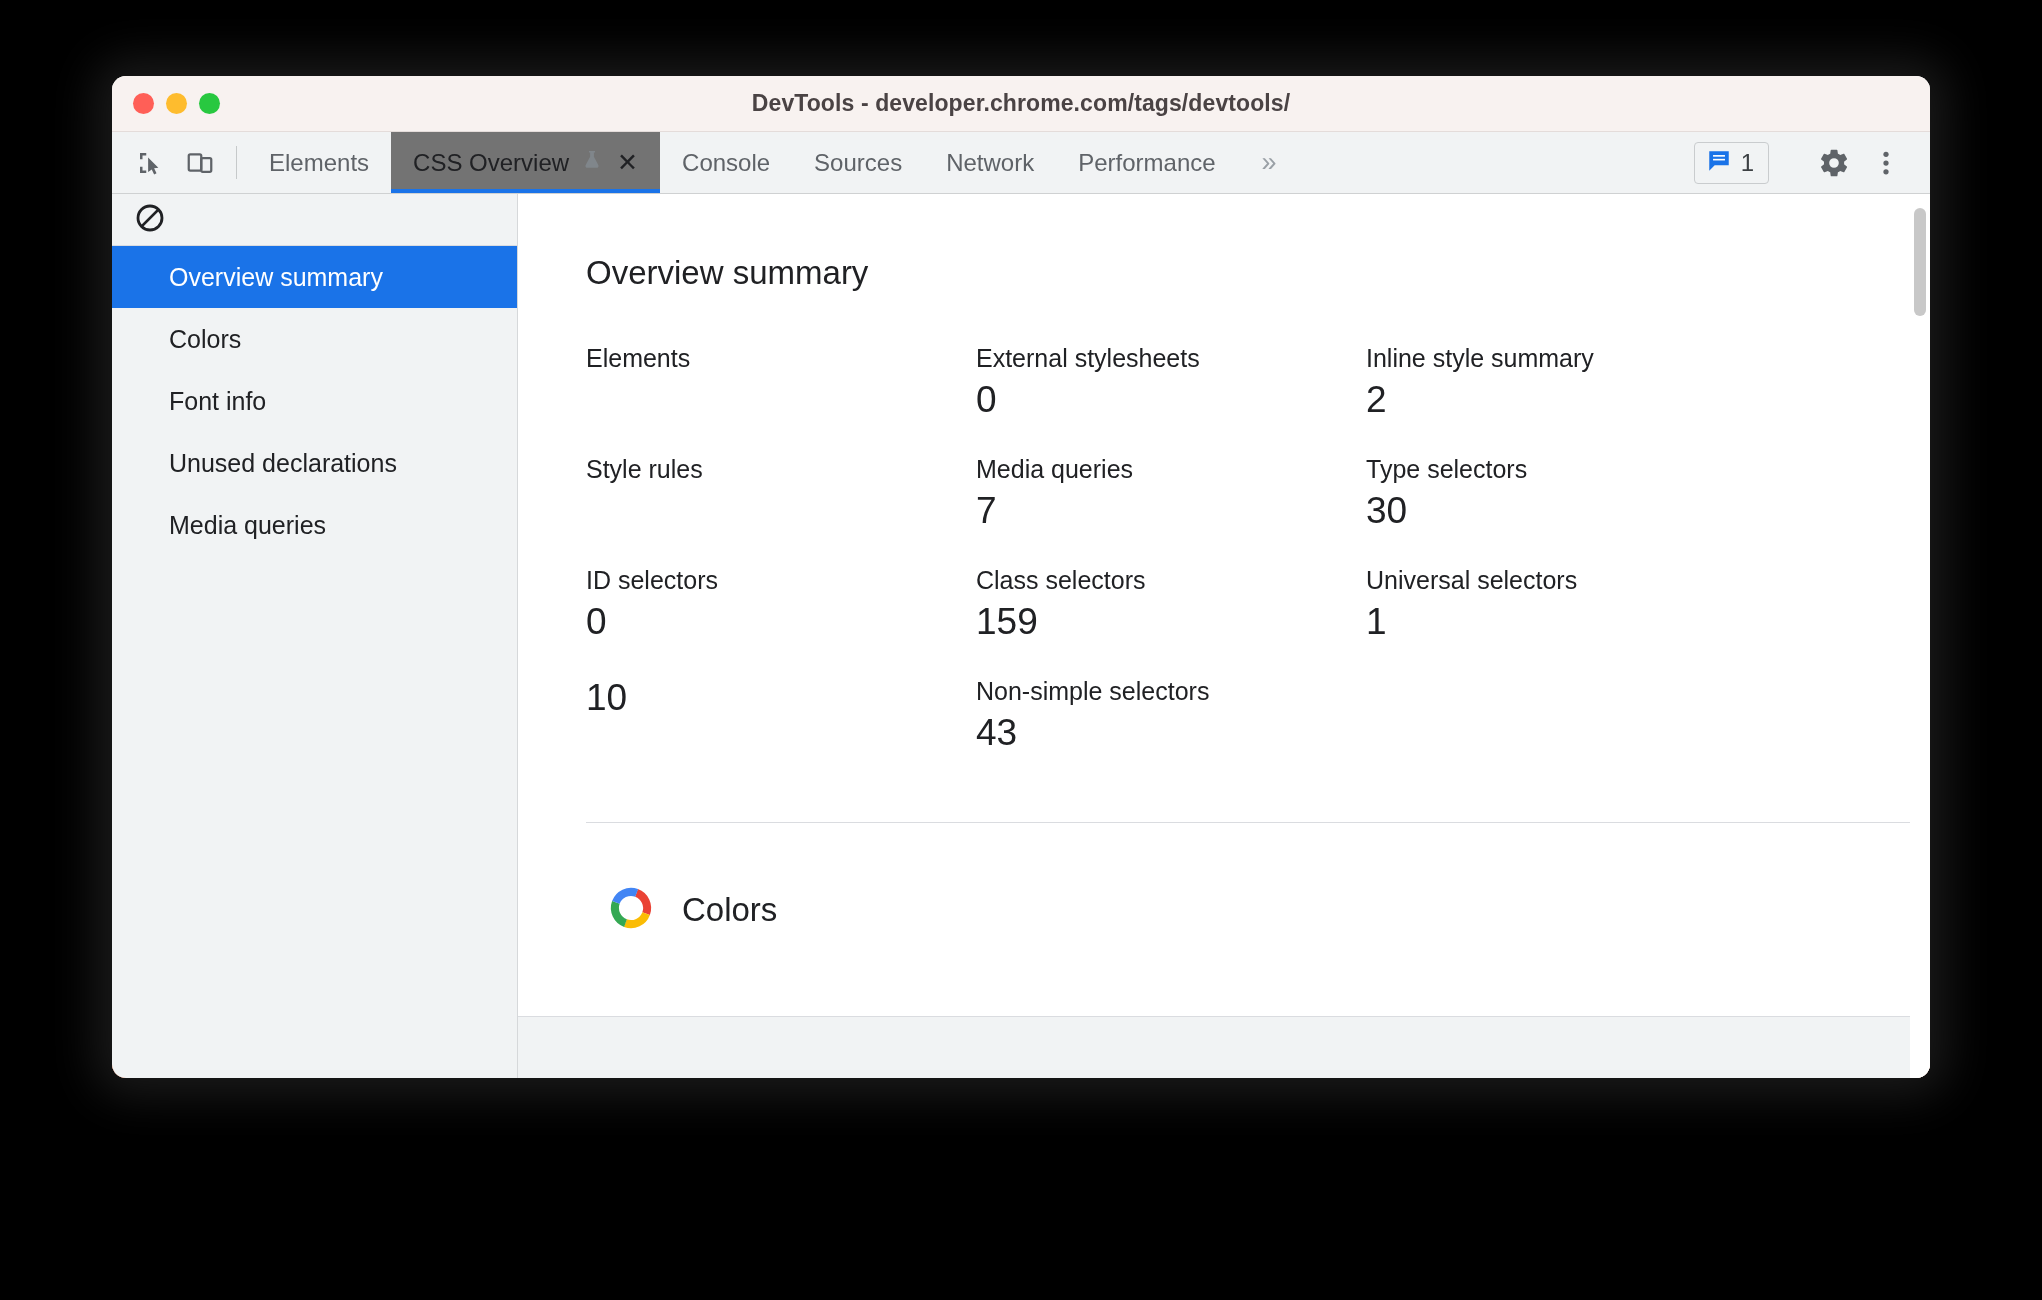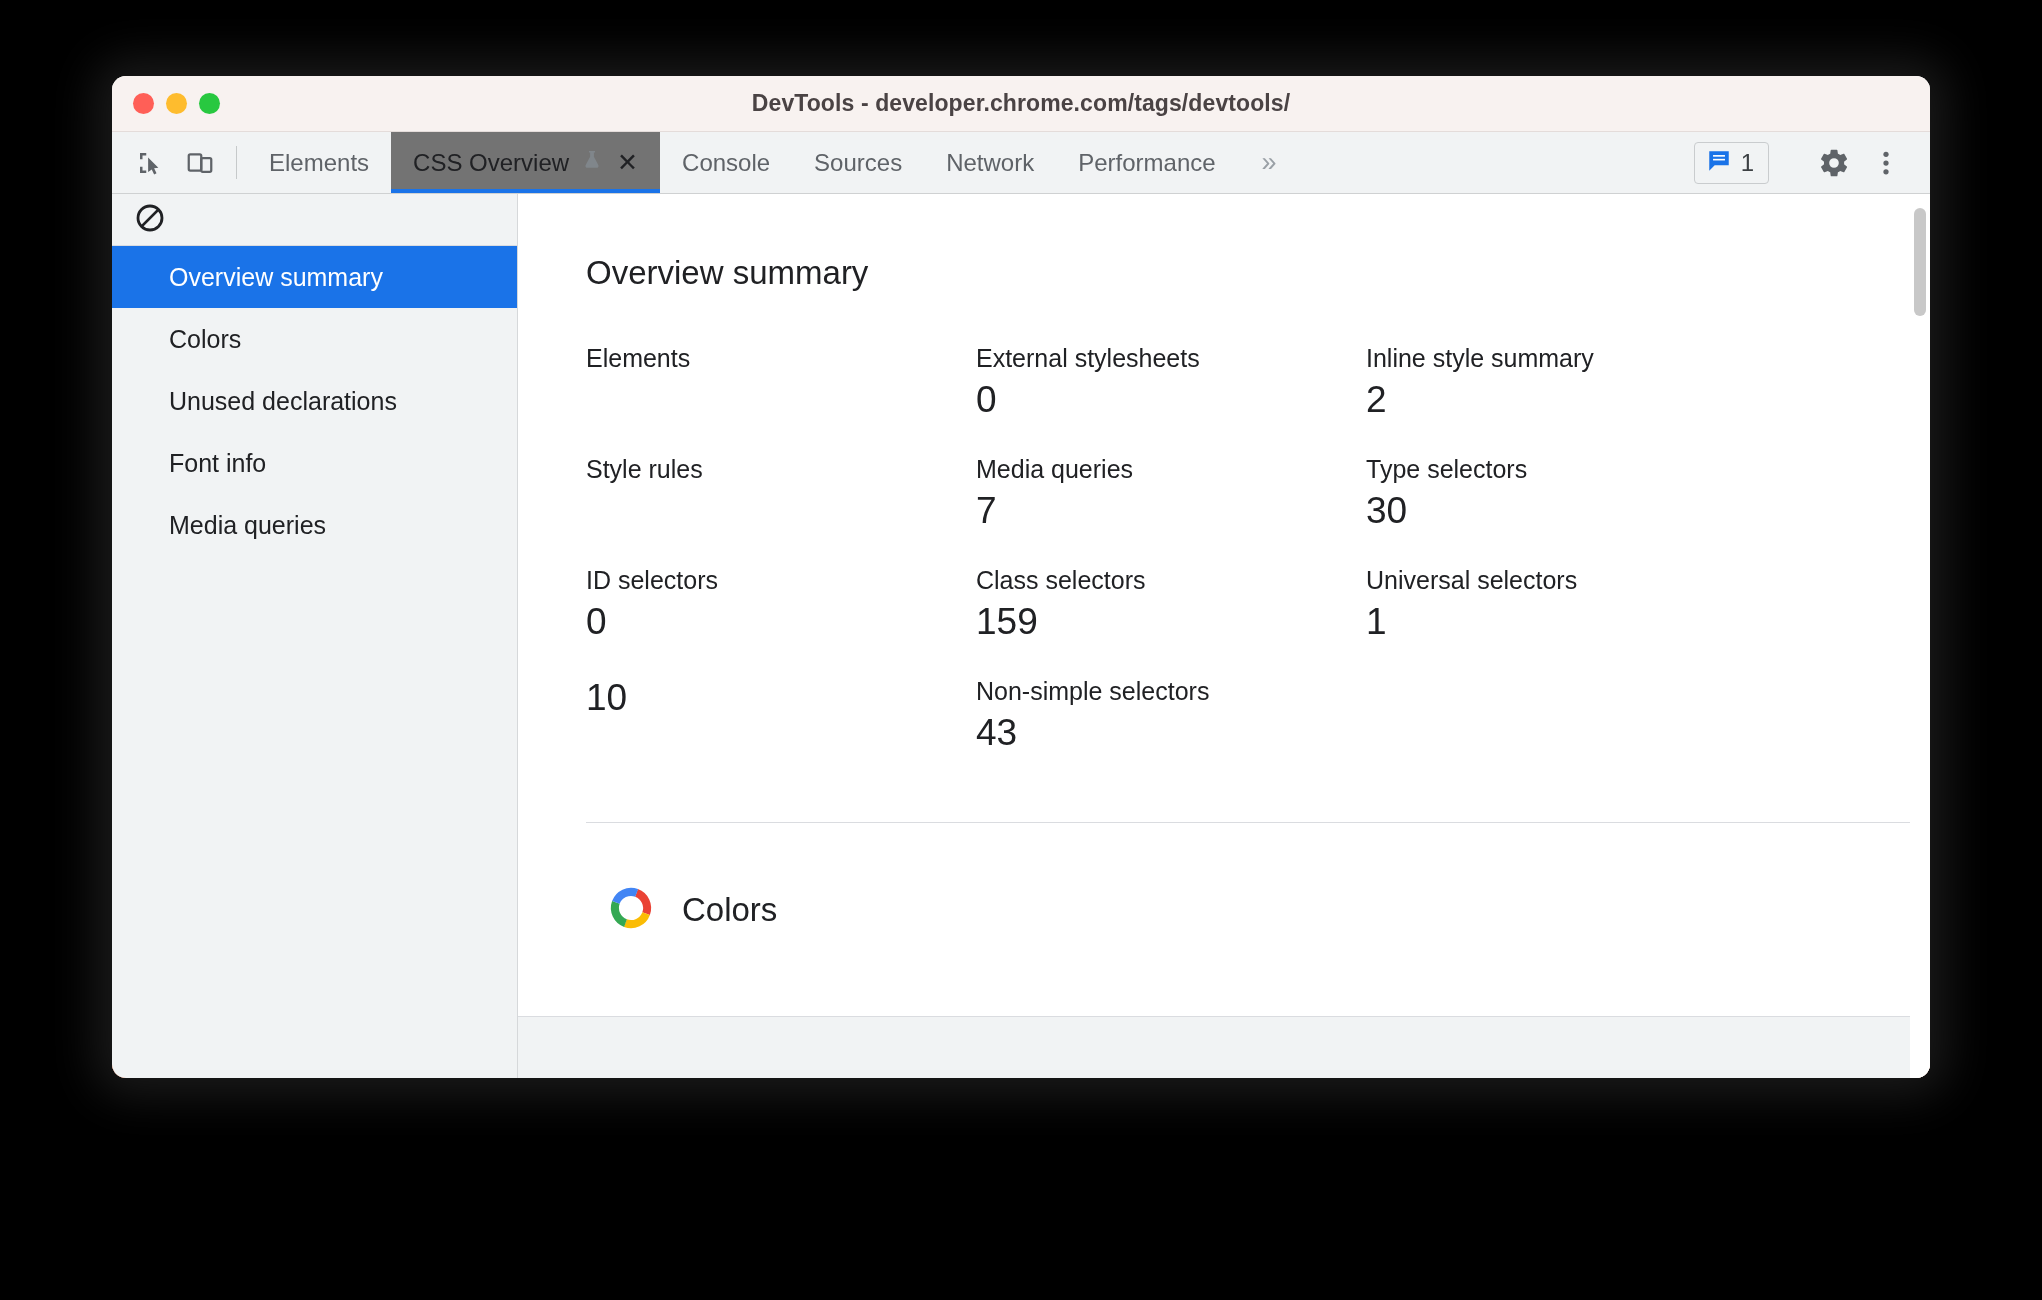--- a/index.html
+++ b/index.html
@@ -366,24 +366,24 @@
         </span>
       </div>
       <div class="sidebar-list">
         <div class="side-item selected">
           <span>Overview summary</span>
         </div>
         <div class="side-item">
           <span>Colors</span>
         </div>
         <div class="side-item">
+          <span>Font info</span>
+        </div>
+        <div class="side-item">
           <span>Unused declarations</span>
-        </div>
-        <div class="side-item">
-          <span>Font info</span>
         </div>
         <div class="side-item">
           <span>Media queries</span>
         </div>
       </div>
     </div>
 
     <div class="content-wrap">
       <div class="content">
         <h1 class="section-title">Overview summary</h1>

